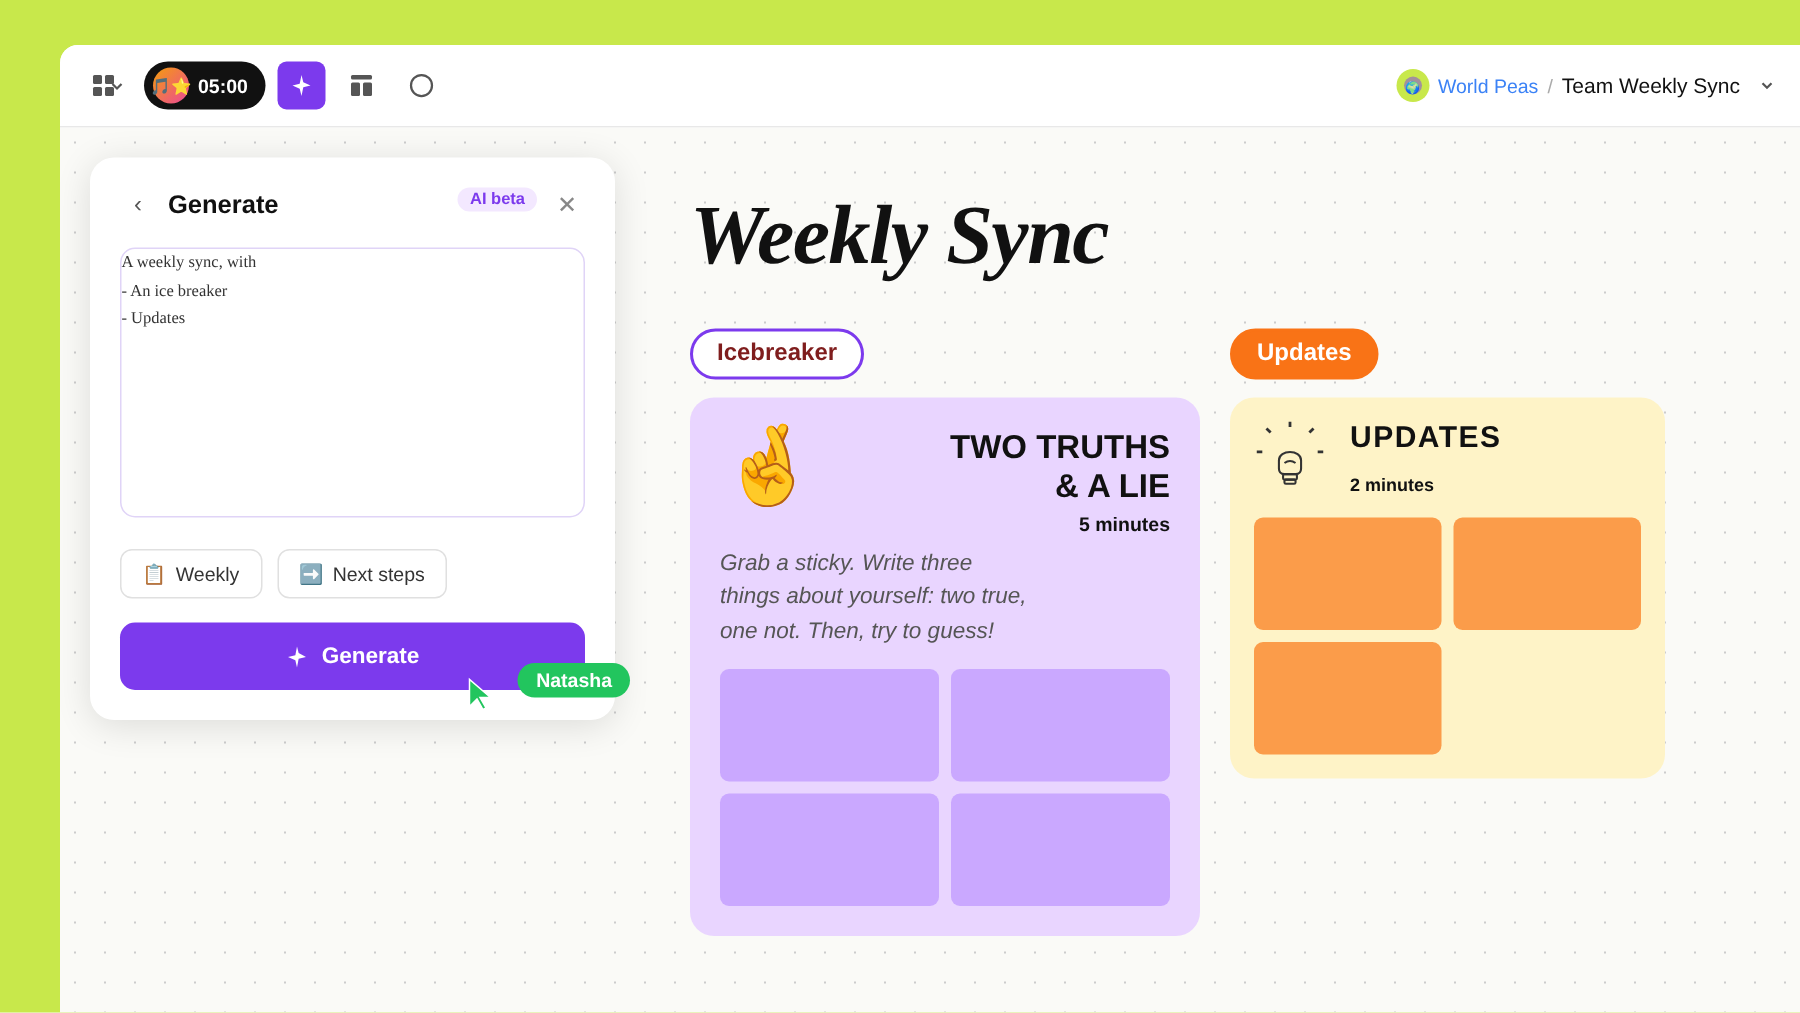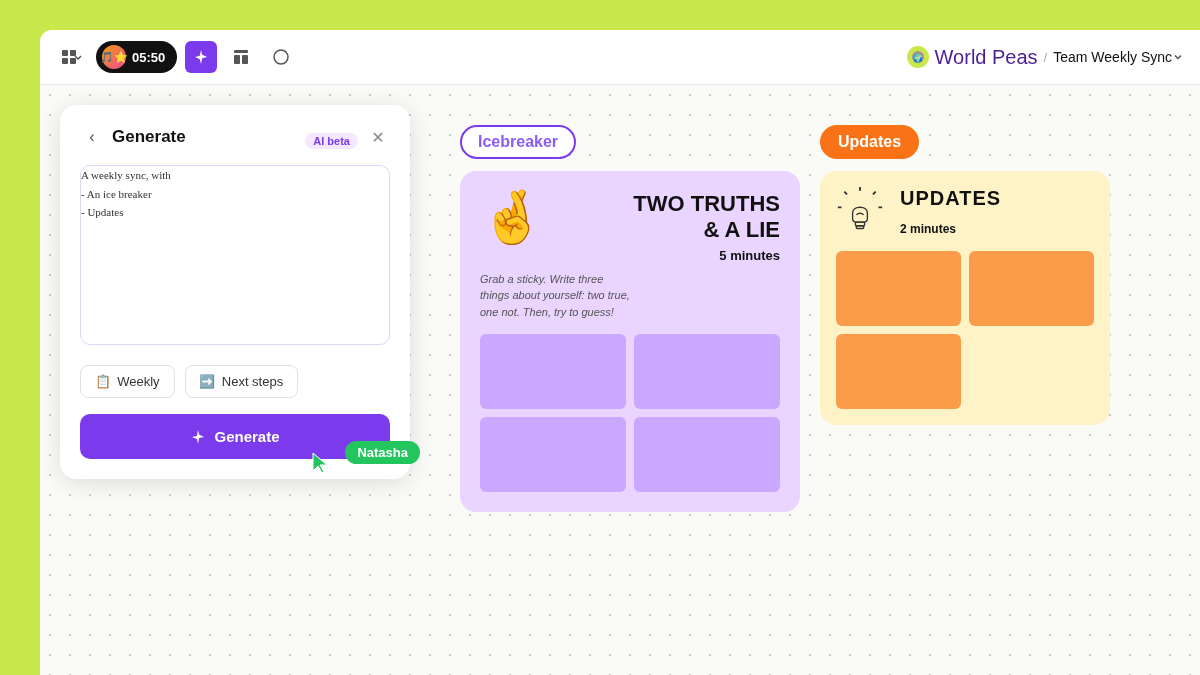--- a/index.html
+++ b/index.html
@@ -103,21 +103,21 @@
       font-size: 10px;
     }
 
     .breadcrumb-separator {
       color: #aaa;
     }
 
     .breadcrumb-current {
       display: flex;
       align-items: center;
-      gap: 0;
+      gap: 12px;
       cursor: pointer;
     }
 
     
     .content-area {
       display: flex;
       height: calc(100% - 55px);
       background-image: radial-gradient(circle, #ccc 1px, transparent 1px);
       background-size: 20px 20px;
       background-color: #fafaf7;
@@ -288,21 +288,21 @@
       font-size: 16px;
       font-weight: 700;
       padding: 6px 16px;
       border-radius: 20px;
       margin-bottom: 12px;
       border: 2px solid;
     }
 
     .label-purple {
       border-color: #7c3aed;
-      color: #8b5cf6;
+      color: #7f1d1d;
       background: white;
     }
 
     .label-orange {
       border-color: #f97316;
       background: #f97316;
       color: white;
     }
 
     .icebreaker-card {
@@ -339,21 +339,21 @@
     }
 
     .card-minutes {
       font-size: 13px;
       font-weight: 700;
       color: #111;
       margin-top: 4px;
     }
 
     .card-desc {
-      font-size: 11px;
+      font-size: 15px;
       color: #555;
       font-style: italic;
       line-height: 1.5;
       margin-bottom: 14px;
     }
 
     .sticky-notes-grid {
       display: grid;
       grid-template-columns: 1fr 1fr;
       gap: 8px;
@@ -450,21 +450,21 @@
           <rect x="1" y="9" width="6" height="6" rx="1" fill="#555"></rect>
           <rect x="9" y="9" width="6" height="6" rx="1" fill="#555"></rect>
         </svg>
         <svg width="10" height="10" viewBox="0 0 10 10" style="margin-left:-4px">
           <path d="M2 4l3 3 3-3" stroke="#555" stroke-width="1.5" fill="none"></path>
         </svg>
       </button>
 
       <div class="timer-badge">
         <div class="timer-avatar">🎵⭐</div>
-        <span>05:50</span>
+        <span>05:00</span>
       </div>
 
       <button class="toolbar-icon-btn active">
         <svg width="18" height="18" viewBox="0 0 18 18" fill="none">
           <path d="M9 2l1.2 4.8L15 9l-4.8 1.2L9 16l-1.2-4.8L3 9l4.8-1.2L9 2z" fill="white"></path>
         </svg>
       </button>
 
       <button class="toolbar-icon-btn">
         <svg width="18" height="18" viewBox="0 0 18 18" fill="none">
@@ -481,40 +481,40 @@
       </button>
     </div>
 
     <div class="topbar-right">
       <div class="breadcrumb-icon">
         <svg width="14" height="14" viewBox="0 0 14 14" fill="none">
           <circle cx="7" cy="7" r="6" fill="#7c3aed" opacity="0.5"></circle>
           <text x="7" y="11" text-anchor="middle" font-size="8" fill="#333">🌍</text>
         </svg>
       </div>
-      <span style="color:#4c1d95; font-size:20px;">World Peas</span>
+      <span style="color:#3b82f6; font-size:13px;">World Peas</span>
       <span class="breadcrumb-separator">/</span>
       <div class="breadcrumb-current">
         <span style="color:#111; font-size:14px; font-weight:500;">Team Weekly Sync</span>
         <svg width="12" height="12" viewBox="0 0 12 12" fill="none">
           <path d="M3 4.5l3 3 3-3" stroke="#555" stroke-width="1.5" fill="none"></path>
         </svg>
       </div>
     </div>
   </div>
 
   <div class="content-area">
 
     <div class="generate-panel">
       <div class="panel-header">
         <div class="panel-header-left">
           <button class="panel-back-btn">‹</button>
           <span class="panel-title">Generate</span>
         </div>
-        <div style="display:flex; align-items:flex-end; gap:8px;">
+        <div style="display:flex; align-items:flex-start; gap:8px;">
           <span class="ai-beta-badge">AI beta</span>
           <button class="panel-close-btn">✕</button>
         </div>
       </div>
 
       <textarea class="panel-text-area" style="">A weekly sync, with
 - An ice breaker
 - Updates</textarea>
 
       <div class="panel-chips">
@@ -539,20 +539,21 @@
         <div style="position:absolute; bottom:-20px; right:60px;">
           <svg width="20" height="24" viewBox="0 0 20 24" fill="none">
             <path d="M3 2L3 20L8 15L12 22L14 21L10 14L17 14L3 2Z" fill="#22c55e" stroke="white" stroke-width="1"></path>
           </svg>
         </div>
         <div class="cursor-label">Natasha</div>
       </div>
     </div>
 
     <div class="canvas-content">
+      <h1 class="page-title">Weekly Sync</h1>
 
       <div class="sections-row">
 
         <div class="section-block">
           <div class="section-label label-purple">Icebreaker</div>
           <div class="icebreaker-card">
             <div class="card-header-row">
               <div class="crossed-fingers-icon">🤞</div>
               <div class="card-title-block">
                 <div class="card-title">

